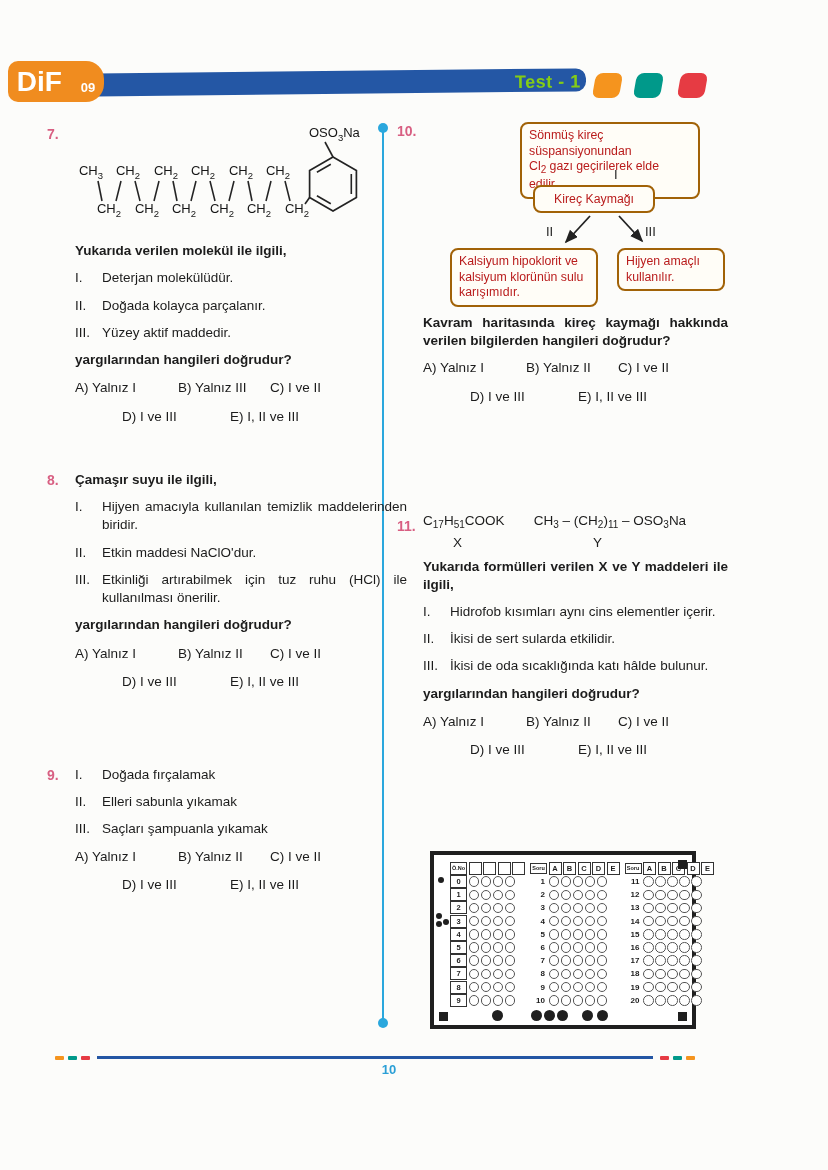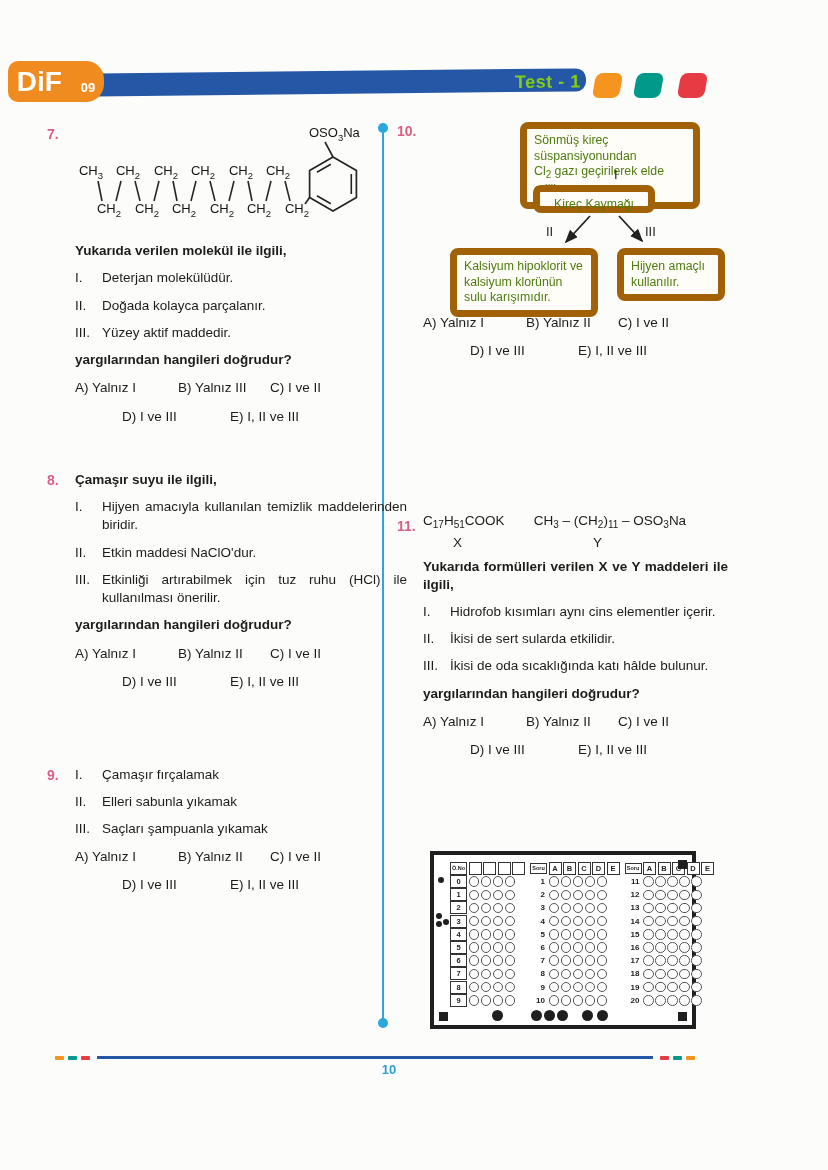--- a/index.html
+++ b/index.html
@@ -50,22 +50,22 @@
   
   .molwrap{position:relative;margin:0 0 4px -6px;}
   .mol-label{font-size:13px;fill:#161616;}
   .mol-sub{font-size:9.5px;}
   #molsvg line{stroke:#232323;stroke-width:1.6;}
   #molsvg polygon{fill:none;stroke:#232323;stroke-width:1.7;}
 
   
   .map{position:relative;width:305px;height:186px;margin-bottom:6px;}
   .mapsvg{position:absolute;left:0;top:0;}
-  .mbox{position:absolute;background:#fffdf7;border:7px solid #a16207;border-radius:8px;
-        padding:4px 7px;font-size:12.3px;line-height:1.28;box-sizing:border-box;color:#4d7c0f;}
+  .mbox{position:absolute;background:#fffdf7;border:2px solid #a16207;border-radius:8px;
+        padding:4px 7px;font-size:12.3px;line-height:1.28;box-sizing:border-box;color:#b91c1c;}
   .mbox.top{left:97px;top:0;width:180px;}
   .mbox.center{left:110px;top:63px;width:122px;height:28px;text-align:center;padding-top:5px;}
   .mbox.left{left:27px;top:126px;width:148px;}
   .mbox.right{left:194px;top:126px;width:108px;}
   .mlabel{position:absolute;font-size:13px;color:#222;}
 
   
   .sheet{position:absolute;left:430px;top:851px;width:266px;height:178px;background:#fff;
          border:4px solid #1f1f1f;box-sizing:border-box;}
   .sheet-grid{position:absolute;left:16px;top:6px;display:flex;gap:5px;}
@@ -204,21 +204,21 @@
     <div class="orow2">
       <span class="o4">D) I ve III</span>
       <span class="o5">E) I, II ve III</span>
     </div>
   </div>
 
   <div class="q q9">
     <span class="qn">9.</span>
     <div class="item">
       <span class="inum">I.</span>
-      <span class="itext">Çamaşır fırçalamak</span>
+      <span class="itext">Doğada fırçalamak</span>
     </div>
     <div class="item">
       <span class="inum">II.</span>
       <span class="itext">Elleri sabunla yıkamak</span>
     </div>
     <div class="item">
       <span class="inum">III.</span>
       <span class="itext">Saçları şampuanla yıkamak</span>
     </div>
     <div class="orow1">
@@ -249,20 +249,21 @@
         <span>Sönmüş kireç süspansiyonundan</span><br>
         <span><span>Cl</span><span class="sub">2</span><span> gazı geçirilerek elde edilir.</span></span>
       </div>
       <div class="mbox center">Kireç Kaymağı</div>
       <div class="mbox right">Hijyen amaçlı kullanılır.</div>
       <div class="mbox left">Kalsiyum hipoklorit ve kalsiyum klorünün sulu karışımıdır.</div>
       <span class="mlabel" style="left:191px;top:44px;">I</span>
       <span class="mlabel" style="left:123px;top:101px;">II</span>
       <span class="mlabel" style="left:222px;top:101px;">III</span>
     </div>
+    <div class="stem just">Kavram haritasında kireç kaymağı hakkında verilen bilgilerden hangileri doğrudur?</div>
     <div class="orow1">
       <span class="o1">A) Yalnız I</span>
       <span class="o2">B) Yalnız II</span>
       <span class="o3">C) I ve II</span>
     </div>
     <div class="orow2">
       <span class="o4">D) I ve III</span>
       <span class="o5">E) I, II ve III</span>
     </div>
   </div>

